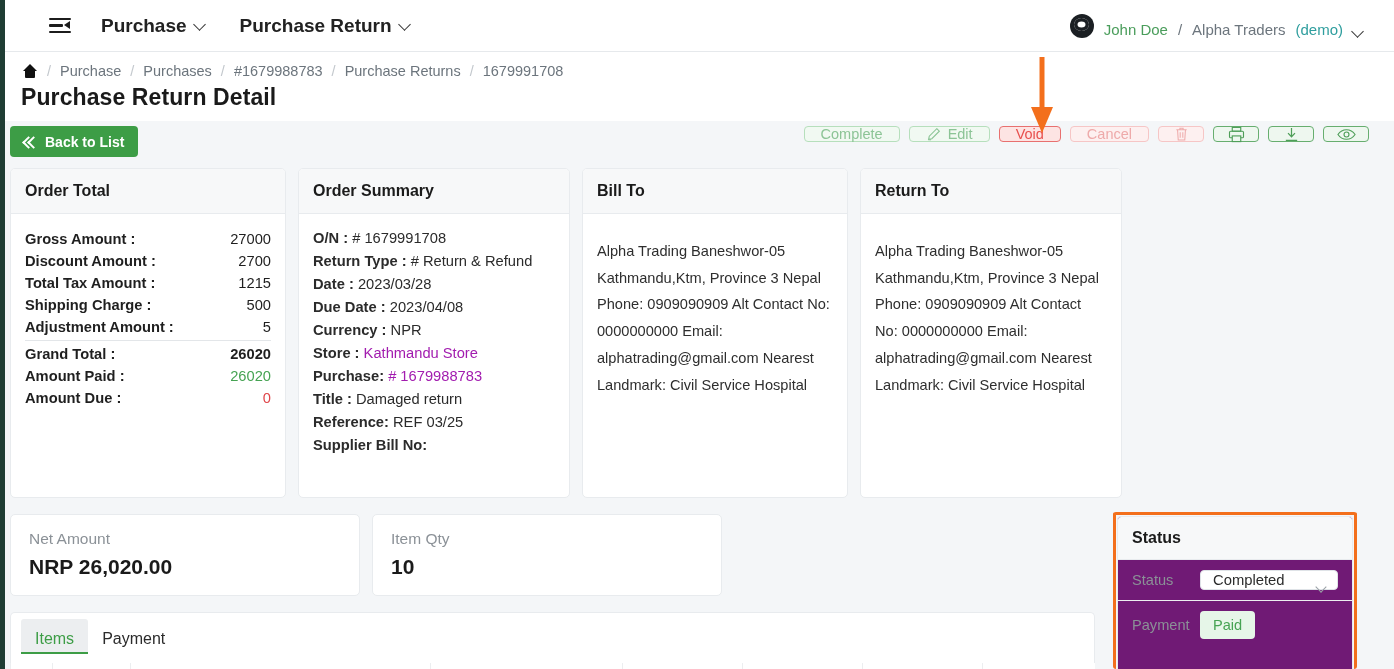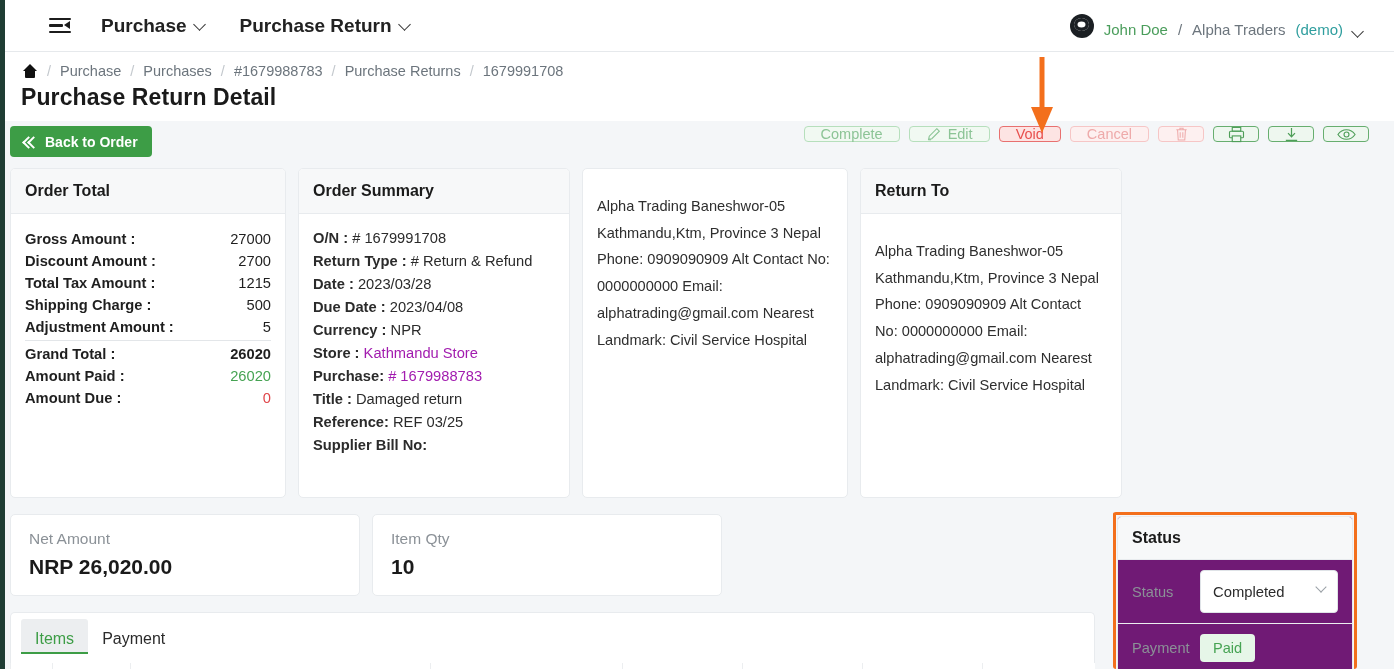--- a/index.html
+++ b/index.html
@@ -200,21 +200,21 @@
   .status-card {
     position: absolute; left: 1117px; top: 516px; width: 236px; height: 153px;
     background: #701a75; border: 1px solid #e8ebee; border-bottom: none;
     border-radius: 4px 4px 0 0; overflow: hidden;
   }
   .status-card .card-head { padding: 12px 14px; }
   .st-row { display: flex; align-items: center; padding: 10px 14px; }
   .st-row + .st-row { border-top: 1px solid #eceef0; }
   .st-label { width: 68px; font-size: 14.6px; color: #8b9197; }
   .st-select {
-    flex: 1; height: 43px; border: 1px solid #dfe3e7; border-radius: 4px;
+    flex: 1; height: 20px; border: 1px solid #dfe3e7; border-radius: 4px;
     background: #fff; display: flex; align-items: center; padding: 0 12px;
     font-size: 14.8px; color: #2b2b2b; cursor: pointer; position: relative;
   }
   .st-select .cd {
     position: absolute; right: 12px; top: 12px;
     width: 8px; height: 8px;
     border-right: 1.5px solid #9aa0a6; border-bottom: 1.5px solid #9aa0a6;
     transform: rotate(45deg);
   }
   .badge-paid {
@@ -270,21 +270,21 @@
       <span class="crumb">Purchase Returns</span>
       <span class="crumb-sep">/</span>
       <span class="crumb">1679991708</span>
     </div>
     <div class="page-title">Purchase Return Detail</div>
   </div>
 
   <div class="actionrow">
     <button class="btn-back">
       <span class="dchev-l"></span>
-      <span>Back to Order</span>
+      <span>Back to List</span>
     </button>
 
     <div class="btn-group">
       <button class="abtn green-ghost">
         <span>Complete</span>
       </button>
 
       <button class="abtn green-ghost">
         <svg width="15" height="15" viewBox="0 0 16 16">
           <path d="M11.5 1.8l2.7 2.7-8 8-3.4.7.7-3.4z" fill="none" stroke="#8cc496" stroke-width="1.2"></path>
@@ -417,20 +417,21 @@
           <span>REF 03/25</span>
         </div>
         <div class="sum-row">
           <b>Supplier Bill No:</b>
           <span></span>
         </div>
       </div>
     </div>
 
     <div class="card c-bill">
+      <div class="card-head">Bill To</div>
       <div class="card-body">
         <div class="addr">Alpha Trading Baneshwor-05 Kathmandu,Ktm, Province 3 Nepal Phone: 0909090909 Alt Contact No: 0000000000 Email: alphatrading@gmail.com Nearest Landmark: Civil Service Hospital</div>
       </div>
     </div>
 
     <div class="card c-return">
       <div class="card-head">Return To</div>
       <div class="card-body">
         <div class="addr">Alpha Trading Baneshwor-05 Kathmandu,Ktm, Province 3 Nepal Phone: 0909090909 Alt Contact No: 0000000000 Email: alphatrading@gmail.com Nearest Landmark: Civil Service Hospital</div>
       </div>

